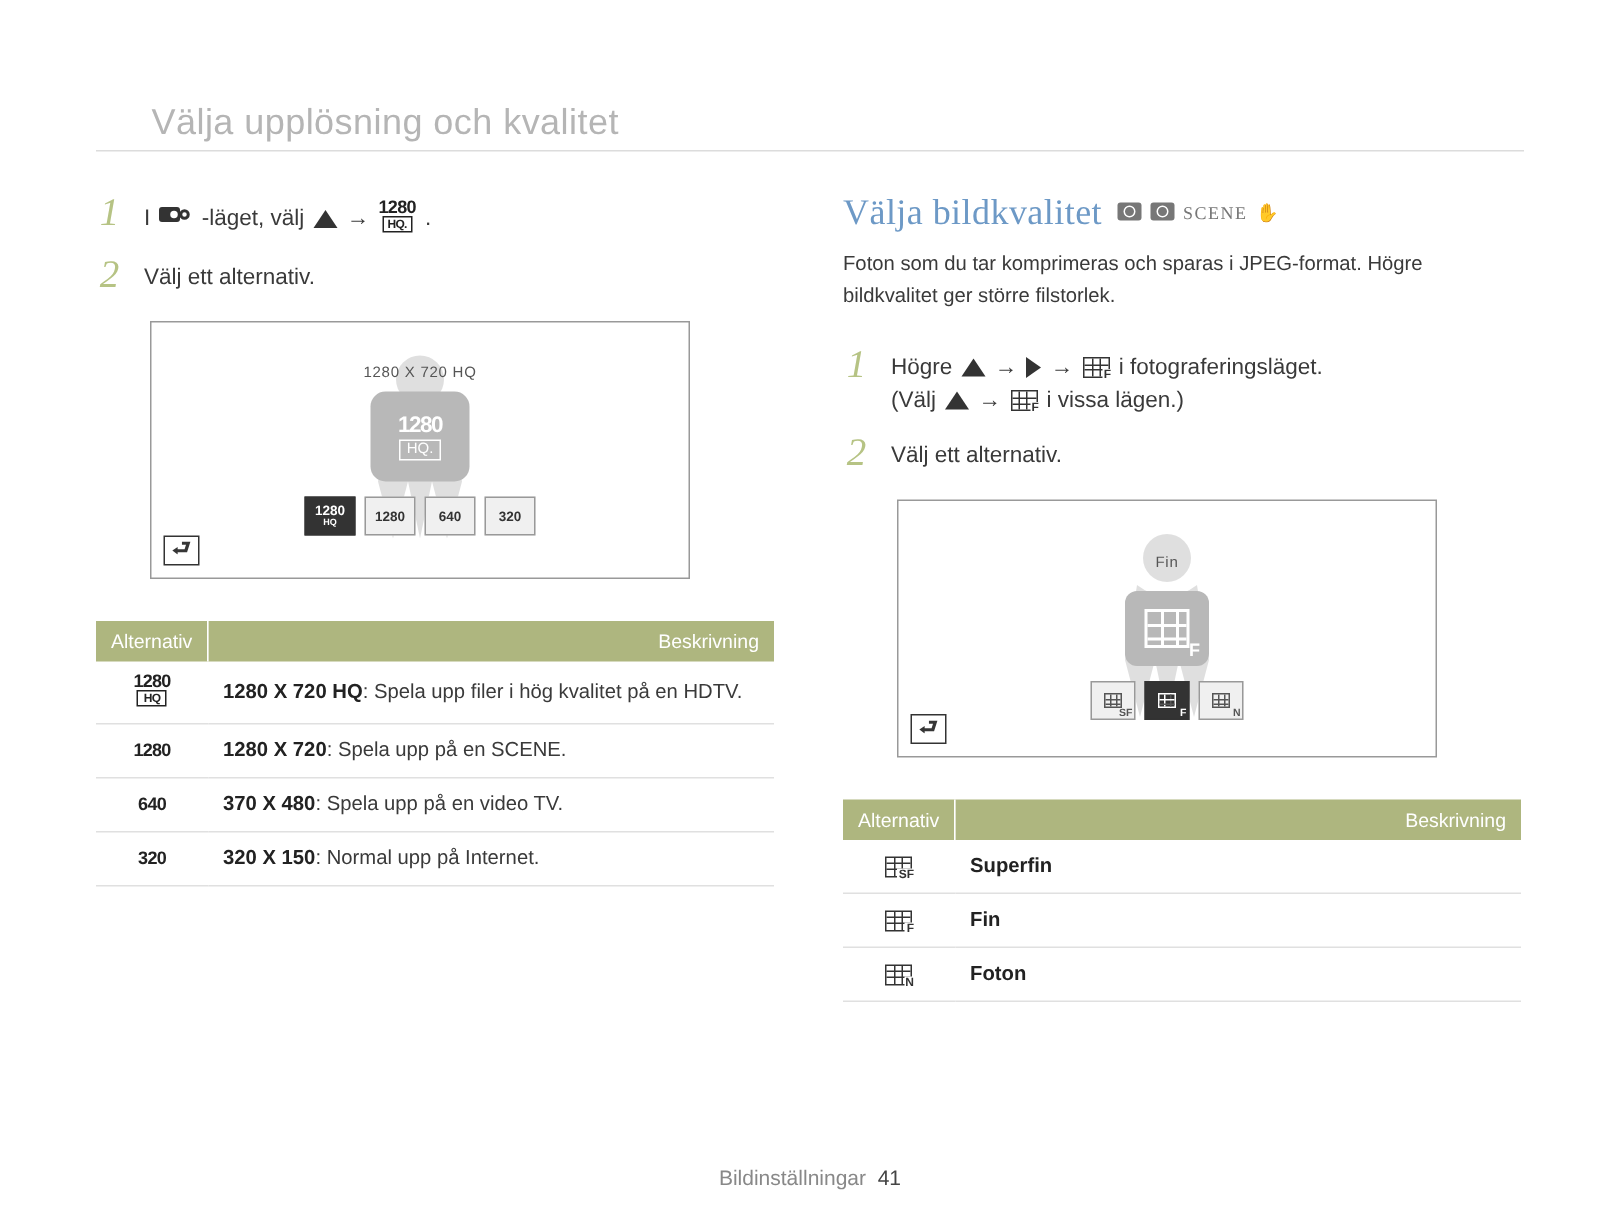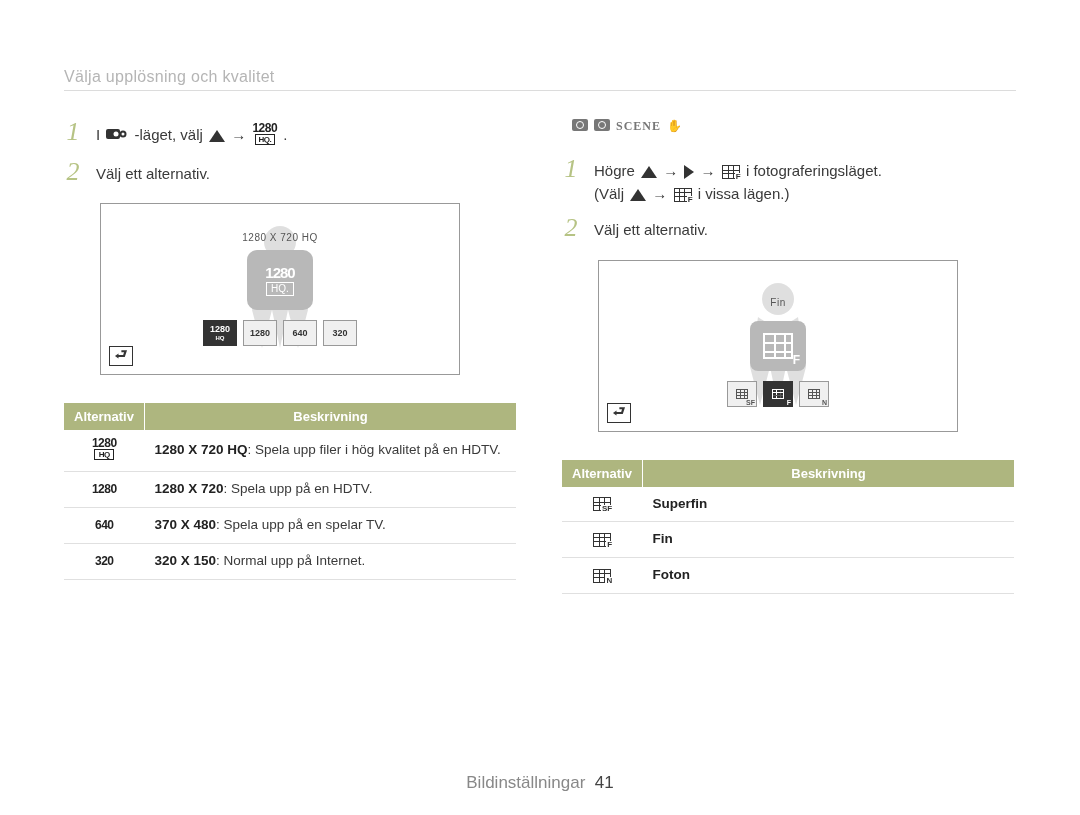--- a/index.html
+++ b/index.html
@@ -6,25 +6,26 @@
   body {
     font-family: Arial, Helvetica, sans-serif;
     width: 1080px;
     height: 815px;
     background: #fff;
     color: #363636;
     position: relative;
     padding: 68px 64px 0 64px;
   }
   .page-subtitle {
-    font-size: 16px;
+    font-size: 24px;
     color: #b5b5b5;
     font-weight: 300;
     letter-spacing: 0.3px;
     margin-bottom: 4px;
+    margin-left: 37px;
   }
   .rule {
     height: 1px;
     background: #dcdcdc;
     margin-bottom: 28px;
     width: 100%;
   }
   .cols {
     display: flex;
     gap: 46px;
@@ -189,22 +190,22 @@
 
   table.opt {
     width: 100%;
     border-collapse: collapse;
     margin-top: 28px;
     font-size: 13.5px;
   }
   table.opt thead th {
     background: #aeb67f;
     color: #fff;
-    font-weight: 700;
-    text-align: center;
+    font-weight: 400;
+    text-align: right;
     padding: 6px 10px;
     border-right: 1px solid #fff;
     font-size: 13px;
   }
   table.opt thead th:last-child { border-right:none;}
   table.opt tbody td {
     padding: 8px 10px;
     border-bottom: 1px solid #e0e0e0;
     vertical-align: middle;
     color:#3a3a3a;
@@ -248,21 +249,21 @@
     width:16px;height:12px;
     background:#777;
     border-radius:2px;
     position:relative;
     display:inline-block;
   }
   .ico-cam::before{content:"";position:absolute;left:50%;top:50%;width:6px;height:6px;border:1px solid #fff;border-radius:50%;transform:translate(-50%,-50%);}
   .ico-scene {
     font-family: Georgia, serif;
     font-size:11px;
-    font-weight:700;
+    font-weight:400;
     letter-spacing:1px;
     color:#777;
   }
   .ico-hand::before { content:"✋"; font-size:12px; color:#777;}
   .desc {
     font-size: 13.5px;
     color:#3a3a3a;
     margin-top:10px;
     line-height:1.55;
   }
@@ -337,21 +338,21 @@
     color:#555;
   }
   .qthumb.sel .s { color:#fff;}
 
   .footer {
     position:absolute;
     left:0;
     width:100%;
     bottom:22px;
     text-align:center;
-    font-size:17px;
+    font-size:14px;
     color:#888;
   }
   .footer .pg { color:#444;}
 
   b { font-weight:700; color:#222;}
 </style>
 </head>
 <body>
 
 <div class="page-subtitle">Välja upplösning och kvalitet</div>
@@ -425,43 +426,45 @@
           <th>Beskrivning</th>
         </tr>
       </thead>
       <tbody>
         <tr>
           <td class="icon-cell"><span class="res-label"><span>1280</span><span class="hq">HQ</span></span></td>
           <td><b>1280 X 720 HQ</b><span>: Spela upp filer i hög kvalitet på en HDTV.</span></td>
         </tr>
         <tr>
           <td class="icon-cell"><span class="res-label">1280</span></td>
-          <td><b>1280 X 720</b><span>: Spela upp på en HDTV.</span></td>
+          <td><b>1280 X 720</b><span>: Spela upp på en SCENE.</span></td>
         </tr>
         <tr>
           <td class="icon-cell"><span class="res-label">640</span></td>
-          <td><b>370 X 480</b><span>: Spela upp på en spelar TV.</span></td>
+          <td><b>370 X 480</b><span>: Spela upp på en video TV.</span></td>
         </tr>
         <tr>
           <td class="icon-cell"><span class="res-label">320</span></td>
           <td><b>320 X 150</b><span>: Normal upp på Internet.</span></td>
         </tr>
       </tbody>
     </table>
   </div>
 
   <div class="col">
     <div style="display:flex;align-items:center;">
+      <span class="section-title">Välja bildkvalitet</span>
       <span class="mode-icons">
         <span class="ico-cam"></span>
         <span class="ico-cam"></span>
         <span class="ico-scene">SCENE</span>
         <span class="ico-hand"></span>
       </span>
     </div>
+    <div class="desc">Foton som du tar komprimeras och sparas i JPEG-format. Högre bildkvalitet ger större filstorlek.</div>
 
     <div class="steps" style="margin-top:22px;">
       <div class="step">
         <div class="step-num">1</div>
         <div class="step-text">
           <span>Högre </span>
           <span class="inline-icon ico-mtriangle"></span>
           <span class="arr"> → </span>
           <span class="inline-icon ico-chevr"></span>
           <span class="arr"> → </span>

